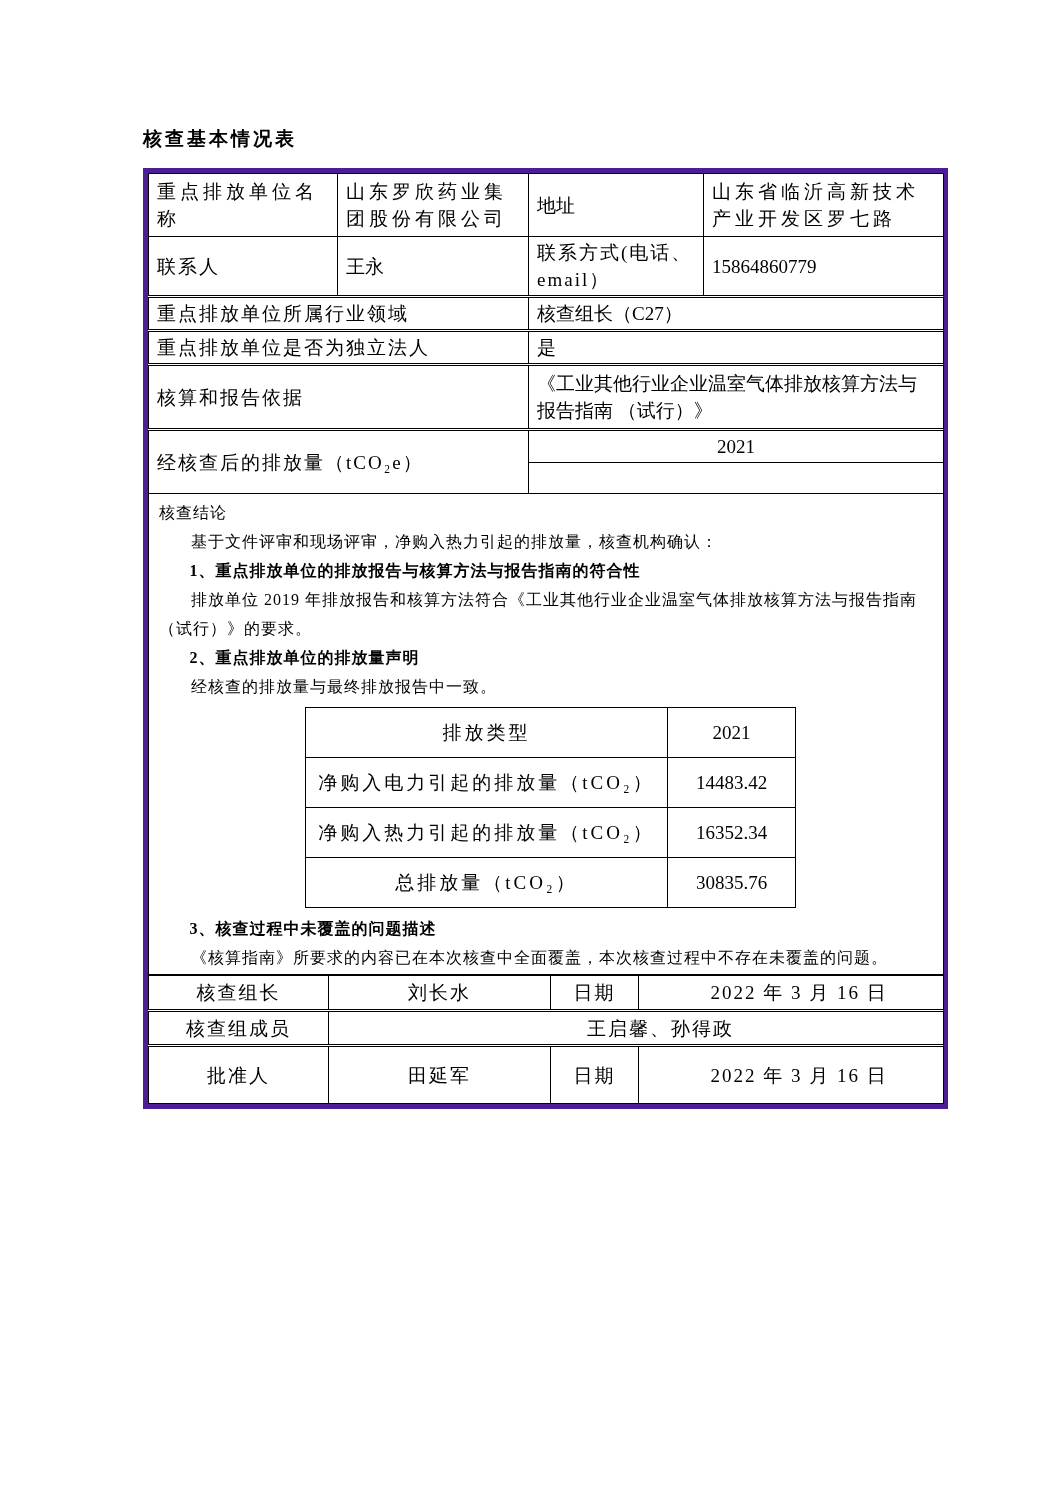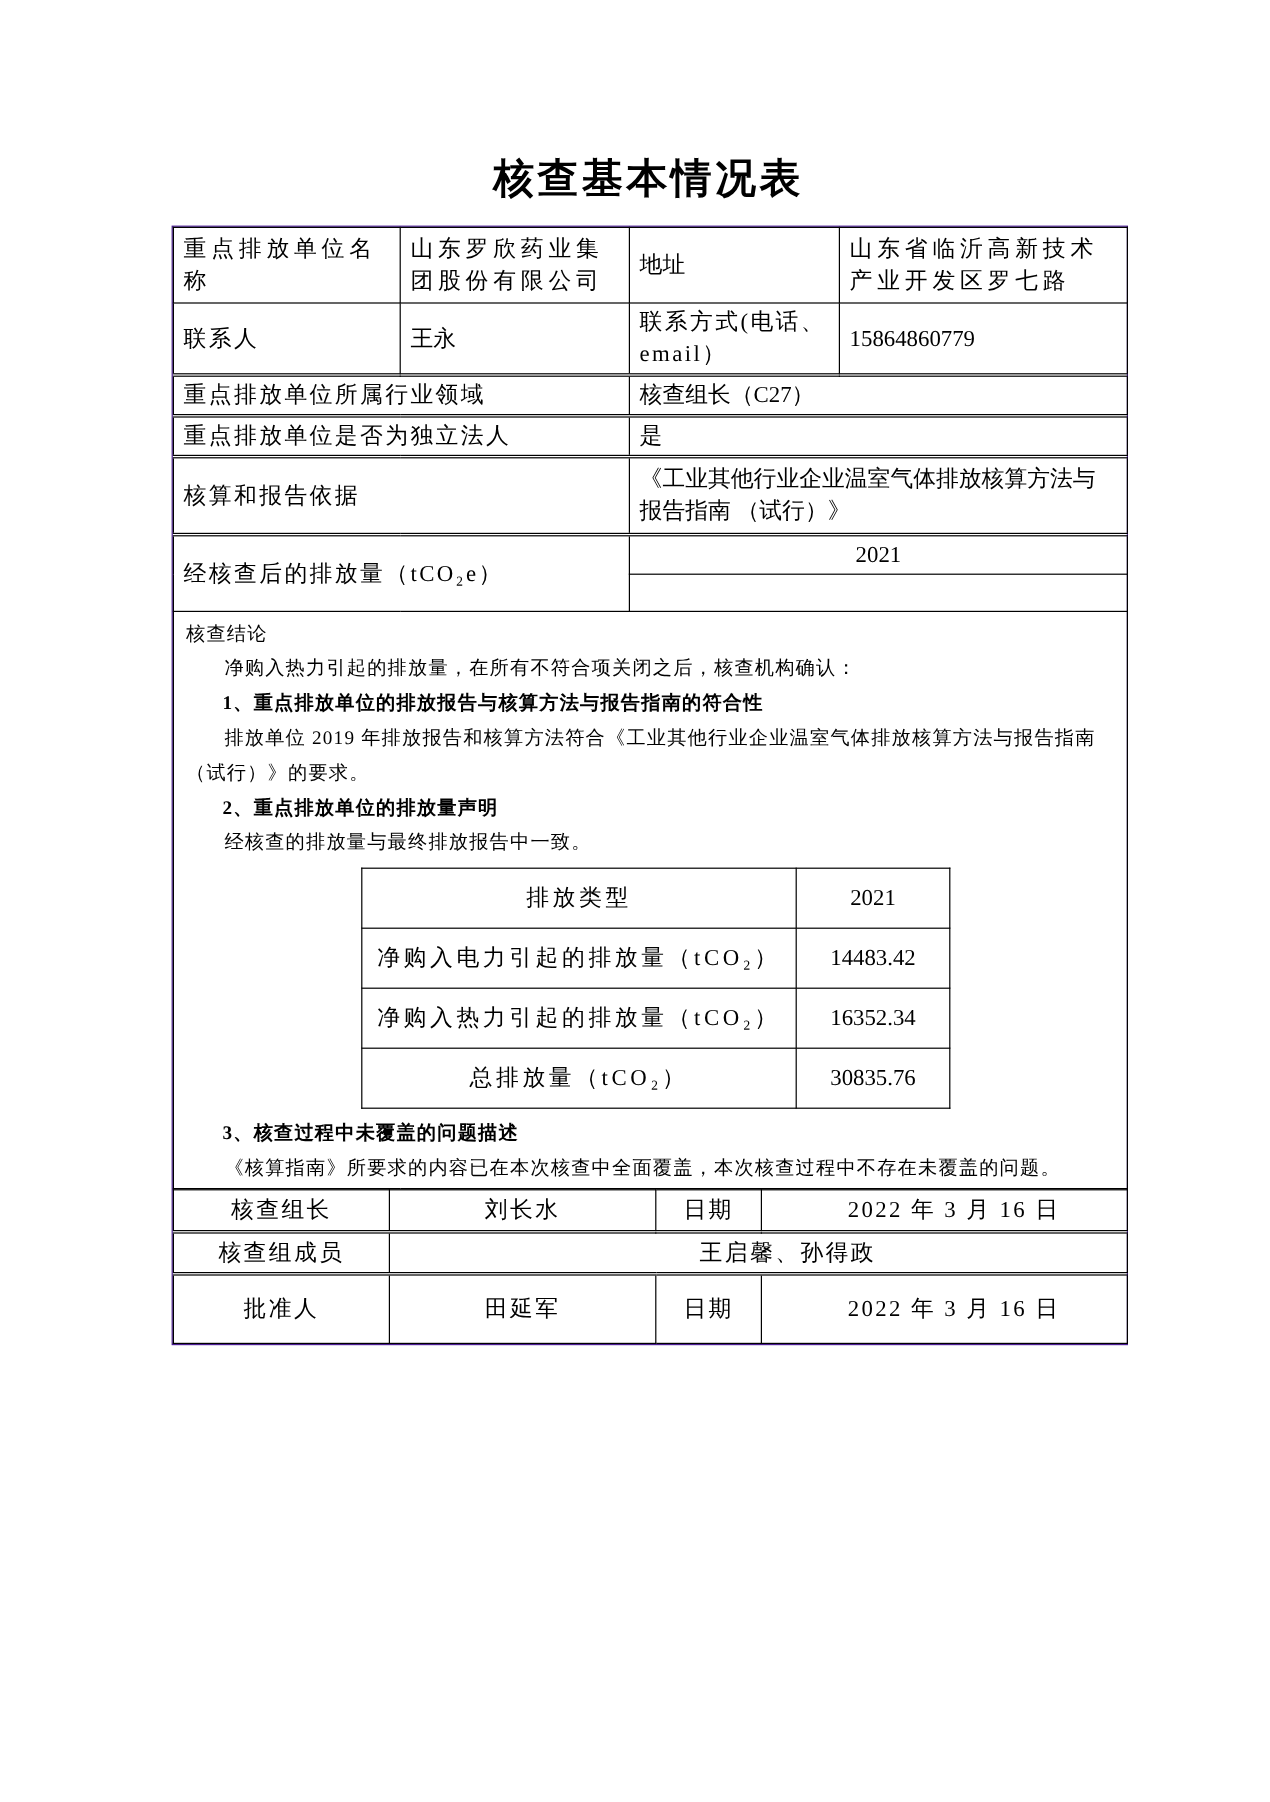--- a/index.html
+++ b/index.html
@@ -11,27 +11,26 @@
     color:#000;
     font-family:"Liberation Serif","DejaVu Serif",serif;
     overflow:hidden;
   }
   .content{
     padding-top:126px;
     margin-left:143px;
     width:795px;
   }
   .doc-title{
-    font-size:34px;
+    font-size:19px;
     font-weight:bold;
-    text-align:center;
     letter-spacing:3px;
     margin:0 0 16px 0;
   }
-  .tables{border:1px solid #4c1d95;width:795px;}
+  .tables{border:5px solid #4c1d95;width:795px;}
   table{border-collapse:collapse;table-layout:fixed;width:795px;}
   td{
     border:1px solid #000;
     font-size:19px;
     padding:2px 8px;
     vertical-align:middle;
     word-break:break-all;
     line-height:27px;
   }
   
@@ -124,21 +123,21 @@
           <tr class="r6a dsep">
             <td colspan="2" rowspan="2" class="sp2">经核查后的排放量（tCO₂e）</td>
             <td colspan="2" class="center">2021</td>
           </tr>
           <tr class="r6b">
             <td colspan="2"></td>
           </tr>
           <tr class="r7">
             <td colspan="4" class="conclusion-cell">
               <p>核查结论</p>
-              <p class="ind">净购入热力引起的排放量，在所有不符合项关闭之后，核查机构确认：</p>
+              <p class="ind">基于文件评审和现场评审，净购入热力引起的排放量，核查机构确认：</p>
               <p class="ind-b">1、重点排放单位的排放报告与核算方法与报告指南的符合性</p>
               <p class="ind">排放单位 2019 年排放报告和核算方法符合《工业其他行业企业温室气体排放核算方法与报告指南 （试行）》的要求。</p>
               <p class="ind-b">2、重点排放单位的排放量声明</p>
               <p class="ind">经核查的排放量与最终排放报告中一致。</p>
 
               <table class="emission-table">
                 <colgroup>
                     <col style="width:362px">
                     <col style="width:128px">
                   </colgroup>

